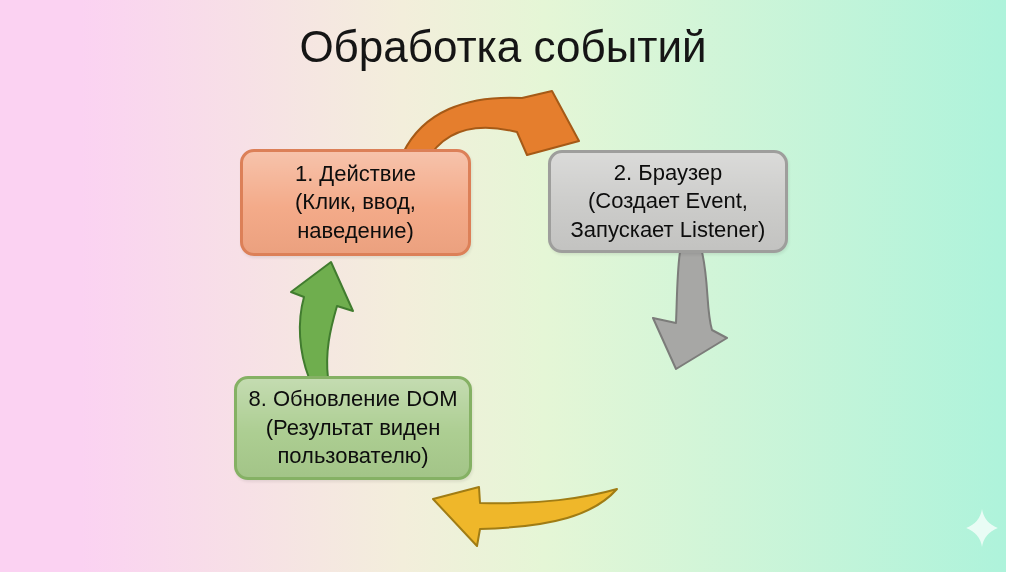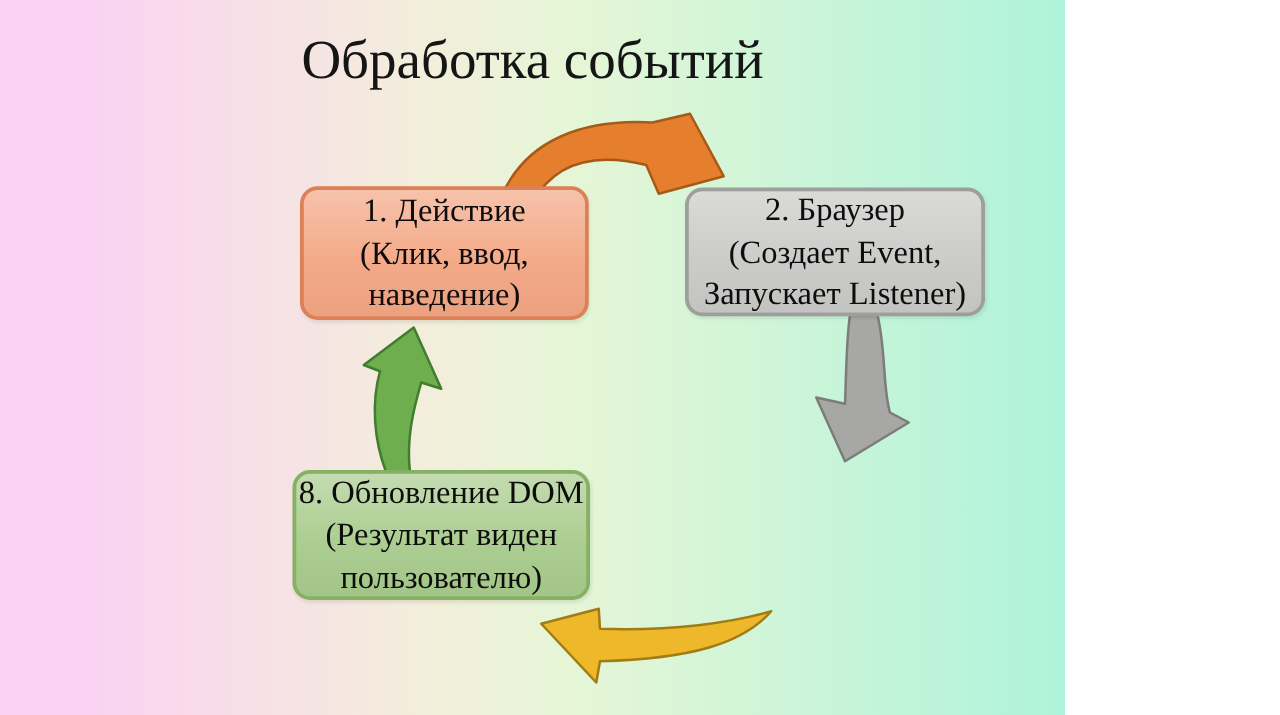--- a/index.html
+++ b/index.html
@@ -2,24 +2,24 @@
 <html><head>
 <meta charset="utf-8">
 <style>
   html, body {
     margin: 0;
     padding: 0;
     background: #ffffff;
   }
   .slide {
     position: relative;
-    width: 852px;
+    width: 1006px;
     height: 572px;
     overflow: hidden;
-    font-family: Liberation Serif, serif;
+    font-family: Liberation Sans, sans-serif;
     color: #111111;
     background: linear-gradient(90deg,
       var(--bg-left, #FBD2F2) 0%,
       var(--bg-left, #FBD2F2) 8%,
       var(--bg-cl, #F3EEDB) 40%,
       var(--bg-cr, #E5F6D6) 54%,
       var(--bg-right, #AEF3DB) 100%);
   }
   .title {
     position: absolute;
@@ -54,21 +54,21 @@
     background-color: var(--fill, #ccc);
     background-image: linear-gradient(180deg, rgba(255,255,255,0.32), rgba(255,255,255,0.05) 55%, rgba(0,0,0,0.03) 100%);
     display: flex;
     align-items: center;
     justify-content: center;
     text-align: center;
     box-shadow: 1px 2px 3px rgba(0,0,0,0.08);
   }
   .node-label {
     white-space: pre-line;
-    font-size: 26px;
+    font-size: 22px;
     line-height: 1.3;
     color: #0d0d0d;
   }
   .n1 { left: 240px; top: 149px; width: 231px; height: 107px; }
   .n2 { left: 548px; top: 150px; width: 240px; height: 103px; }
   .n3 { left: 553px; top: 376px; width: 236px; height: 104px; }
   .n4 { left: 234px; top: 376px; width: 238px; height: 104px; }
   .sparkle {
     position: absolute;
     left: 966px;

